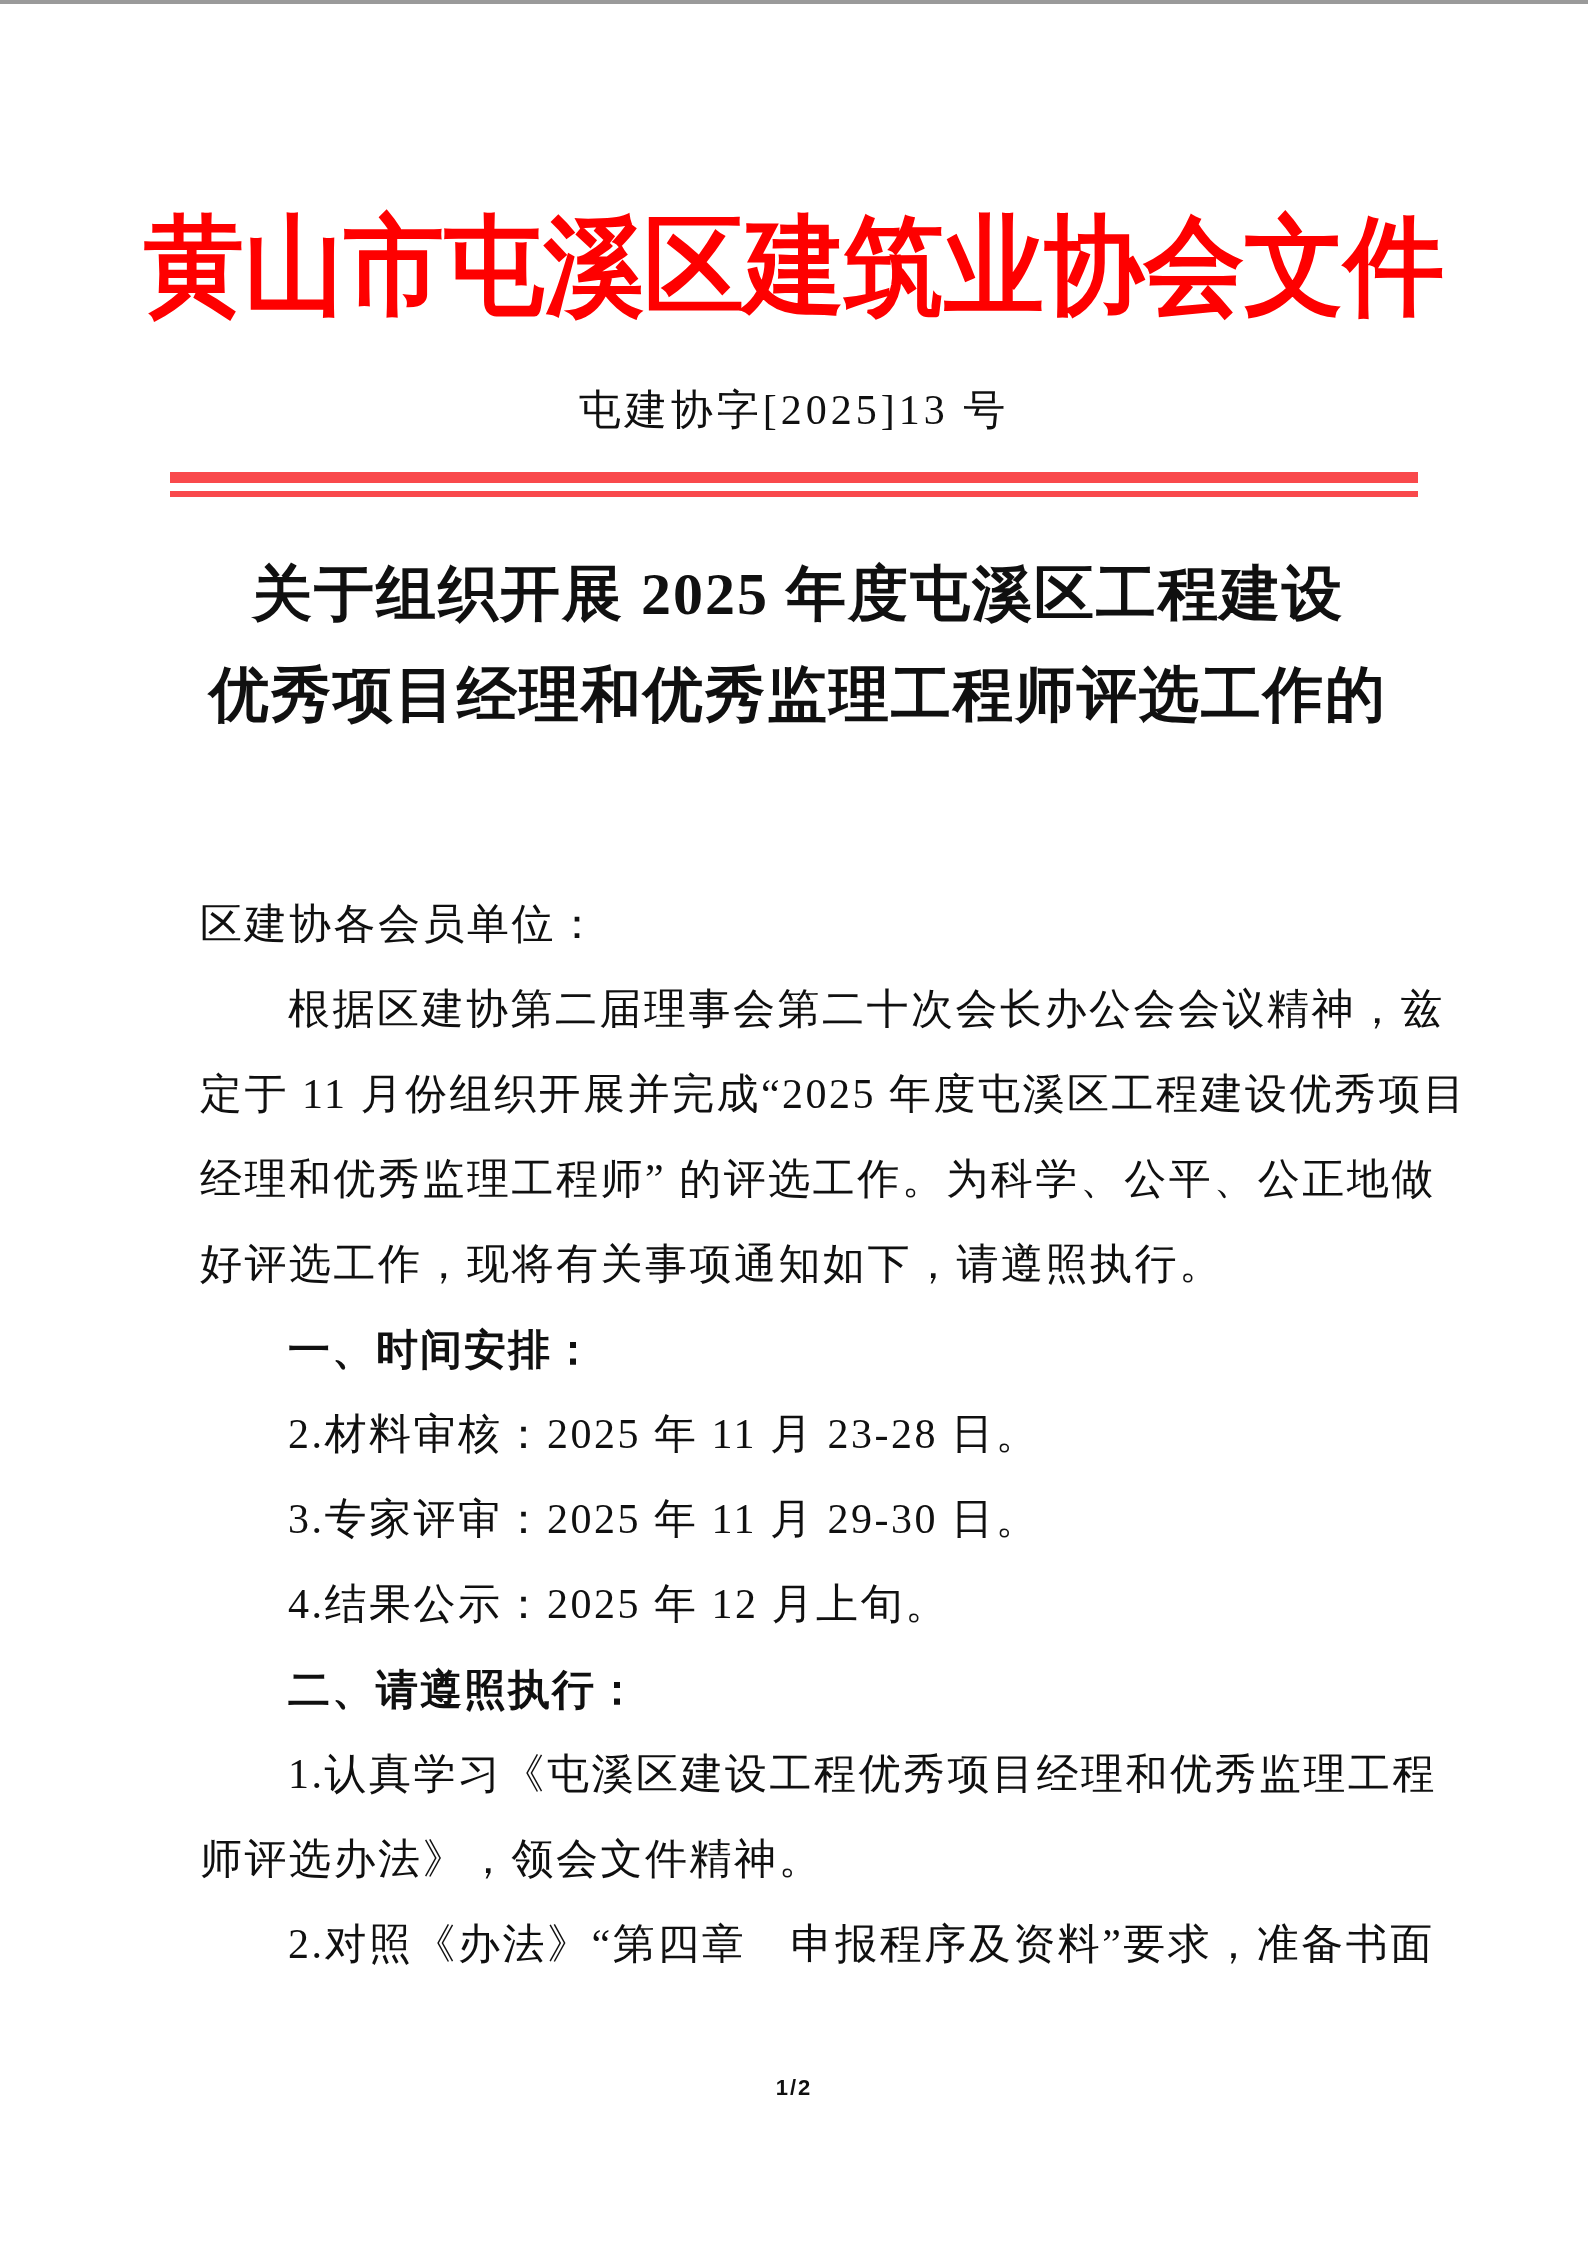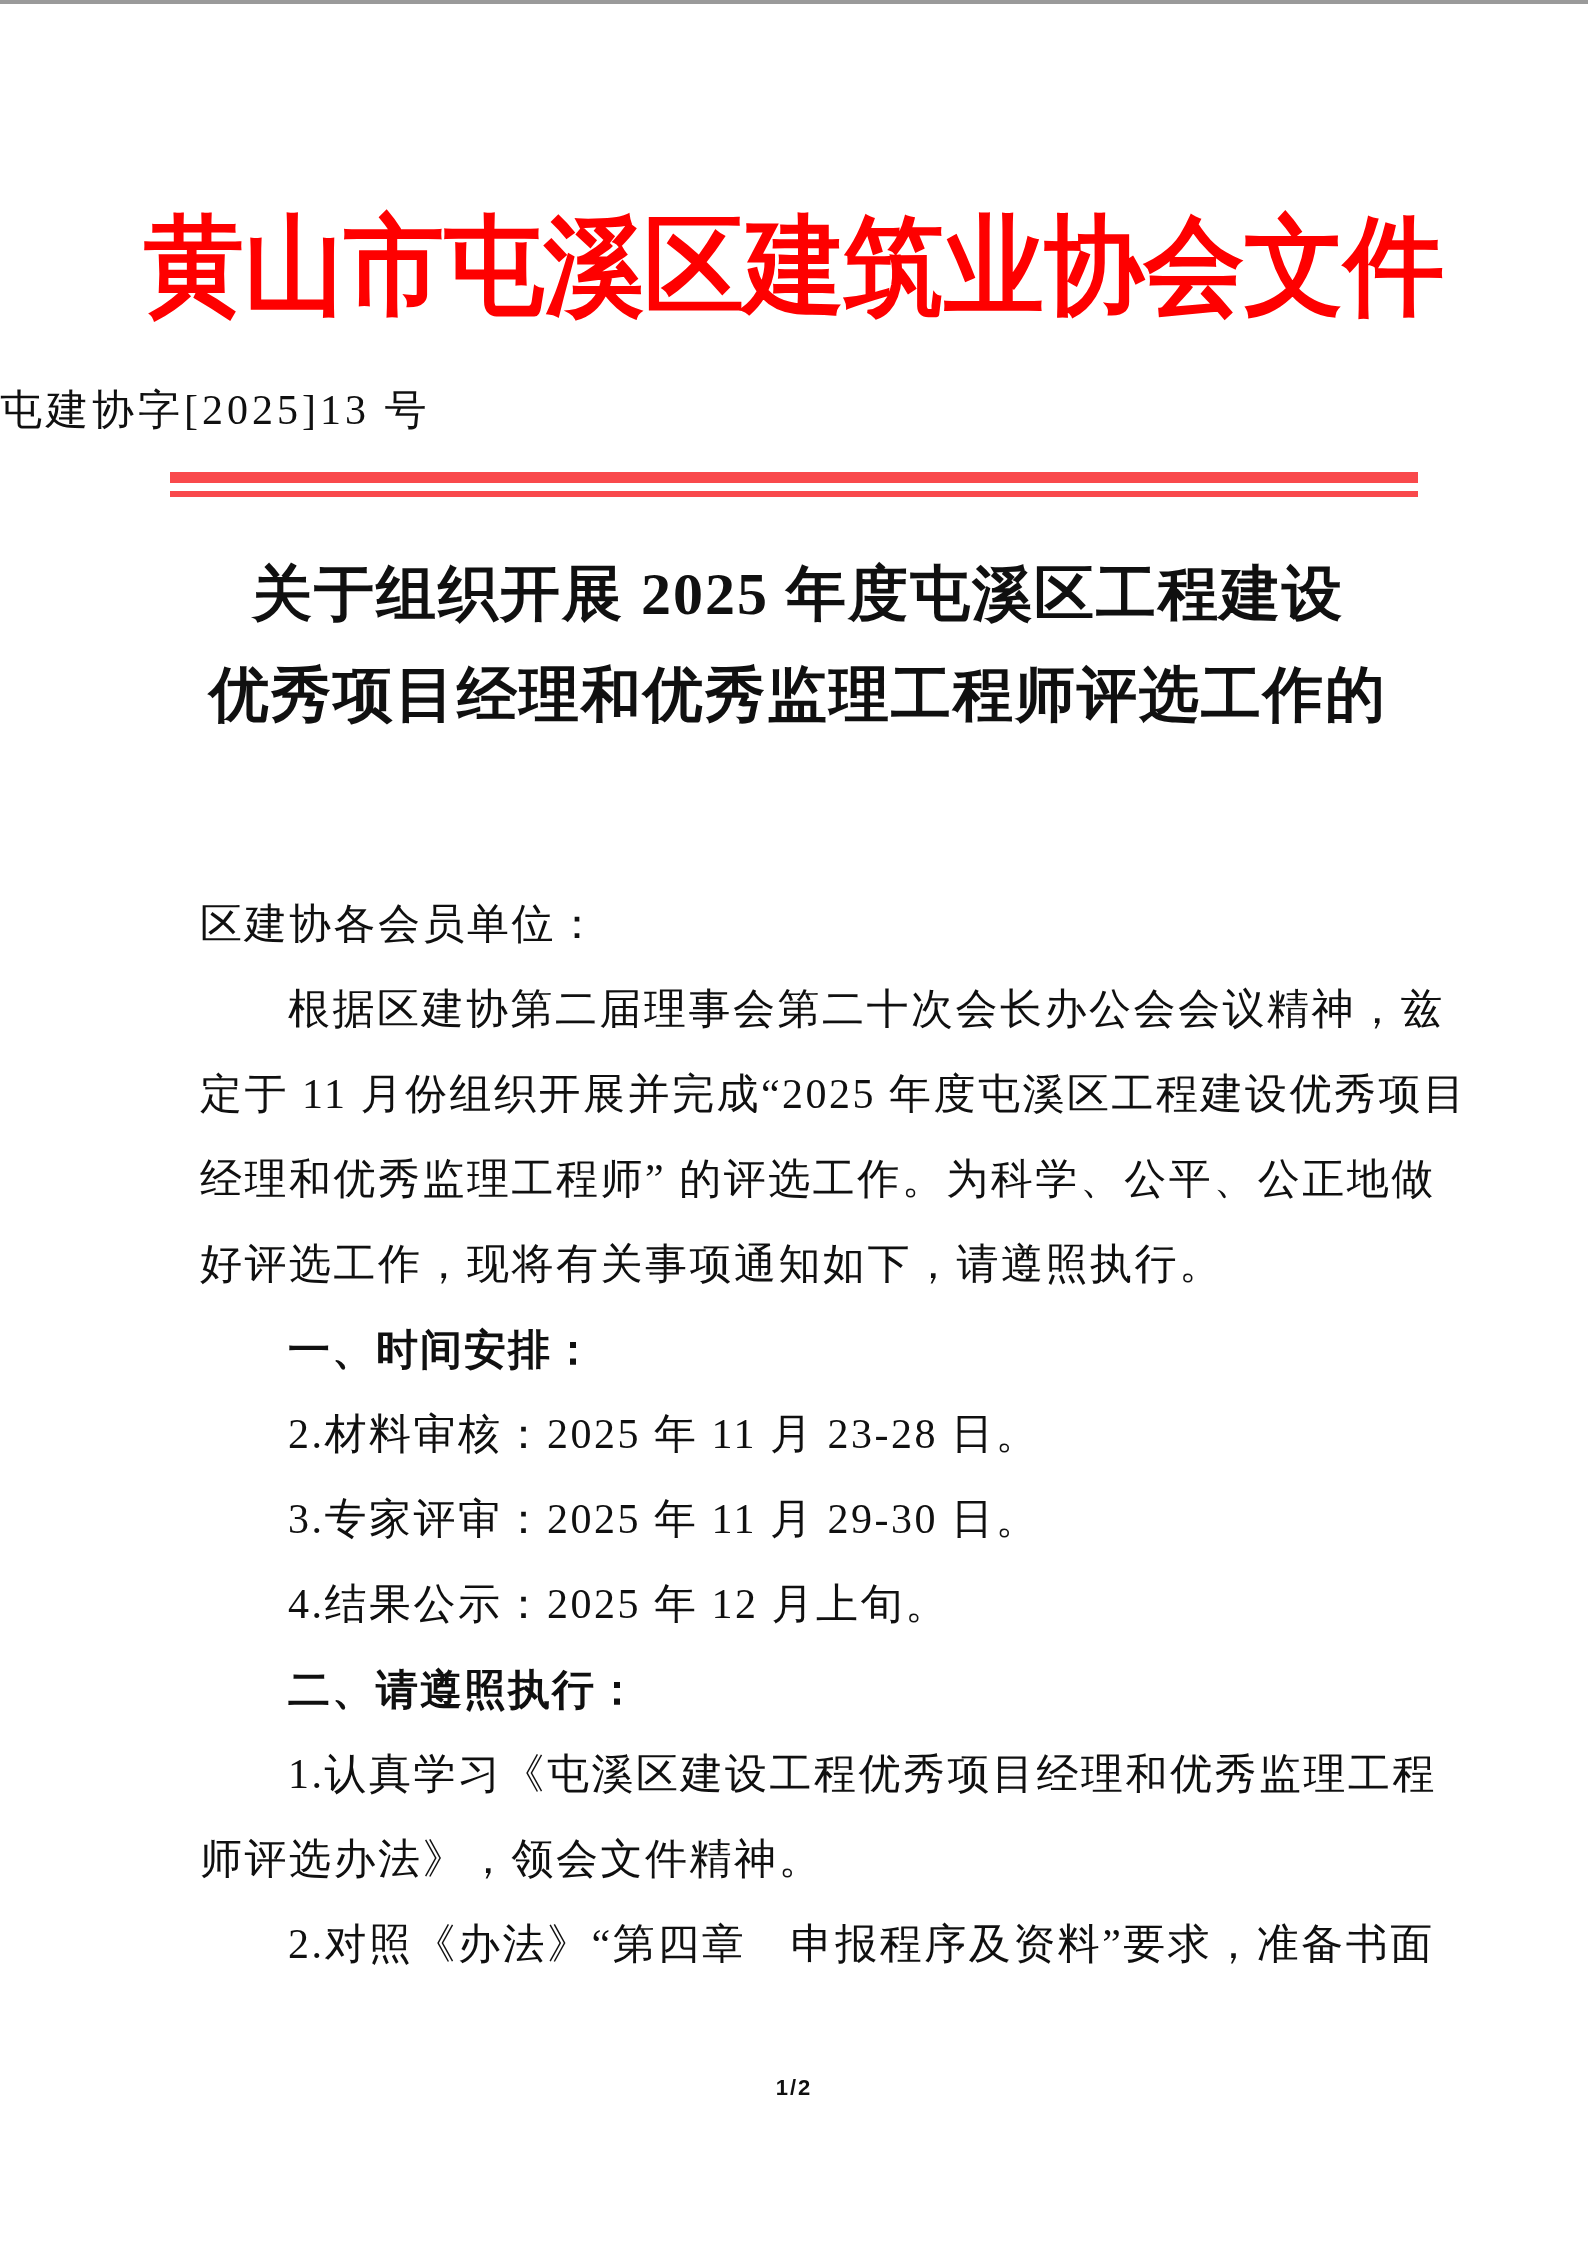--- a/index.html
+++ b/index.html
@@ -18,20 +18,21 @@
     font-size:100px;
     font-weight:900;
     line-height:132px;
     letter-spacing:0px;
     transform:scaleY(1.08);
     transform-origin:center top;
     white-space:nowrap;
   }
   .doc-number{
     position:absolute;top:380px;left:0;width:100%;
+    text-align:center;
     font-size:42px;
     line-height:52px;
     letter-spacing:4px;
   }
   .rule{position:absolute;left:170px;width:1248px;}
   .rule-top{top:468px;height:11px;}
   .rule-bottom{top:487px;height:6px;}
   .notice-title{
     position:absolute;top:540px;left:4px;width:100%;
     text-align:center;

